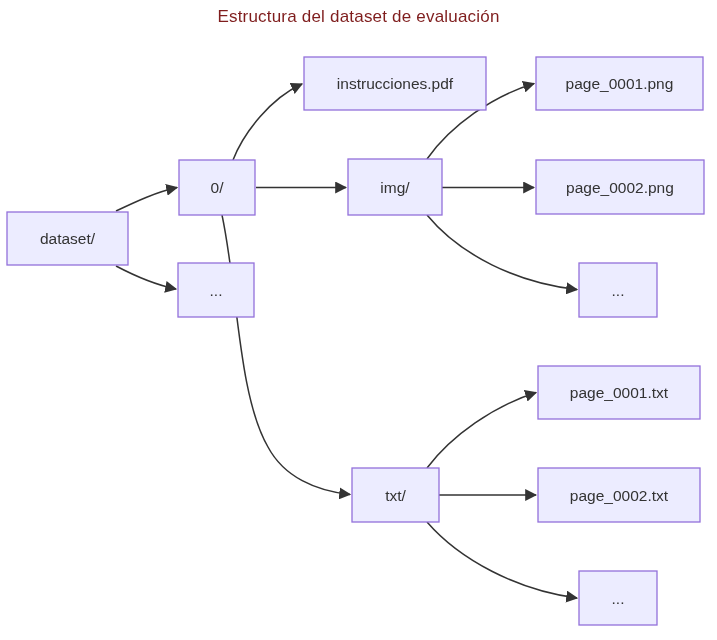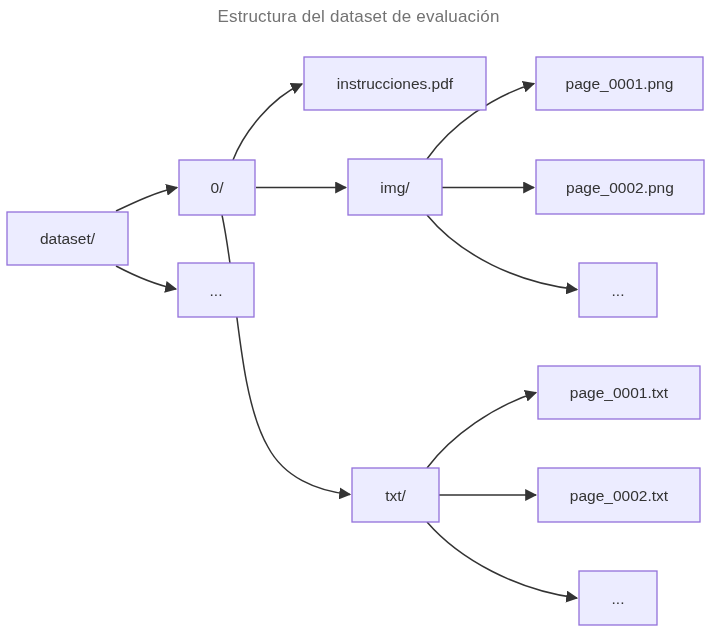--- a/index.html
+++ b/index.html
@@ -34,21 +34,21 @@
   }
   svg.flowchart text {
     font-family: "Liberation Sans", "DejaVu Sans", sans-serif;
     font-size: 15.5px;
   }
 </style>
 </head>
 <body>
 
 <div class="page" style="background: rgb(255, 255, 255);">
-  <div class="diagram-title" style="color: #737373;">Estructura del dataset de evaluación</div>
+  <div class="diagram-title" style="color: #7f1d1d;">Estructura del dataset de evaluación</div>
   <svg id="flowchart" class="flowchart" xmlns="http://www.w3.org/2000/svg" width="717" height="640" viewBox="0 0 717 640">
       <defs>
         <marker id="arrowhead" viewBox="0 0 10 10" refX="9" refY="5" markerWidth="8" markerHeight="8" orient="auto">
           <path d="M0,0 L10,5 L0,10 z" fill="#333333"></path>
         </marker>
       </defs>
       <g>
         <path d="M116,211 C135,202 156,192 177,187.5" fill="none" stroke="#333333" stroke-width="1.5" marker-end="url(#arrowhead)"></path>
         <path d="M116,266 C135,276 156,285 176,289" fill="none" stroke="#333333" stroke-width="1.5" marker-end="url(#arrowhead)"></path>
         <path d="M233,160 C244,132 271,98 302,84" fill="none" stroke="#333333" stroke-width="1.5" marker-end="url(#arrowhead)"></path>

